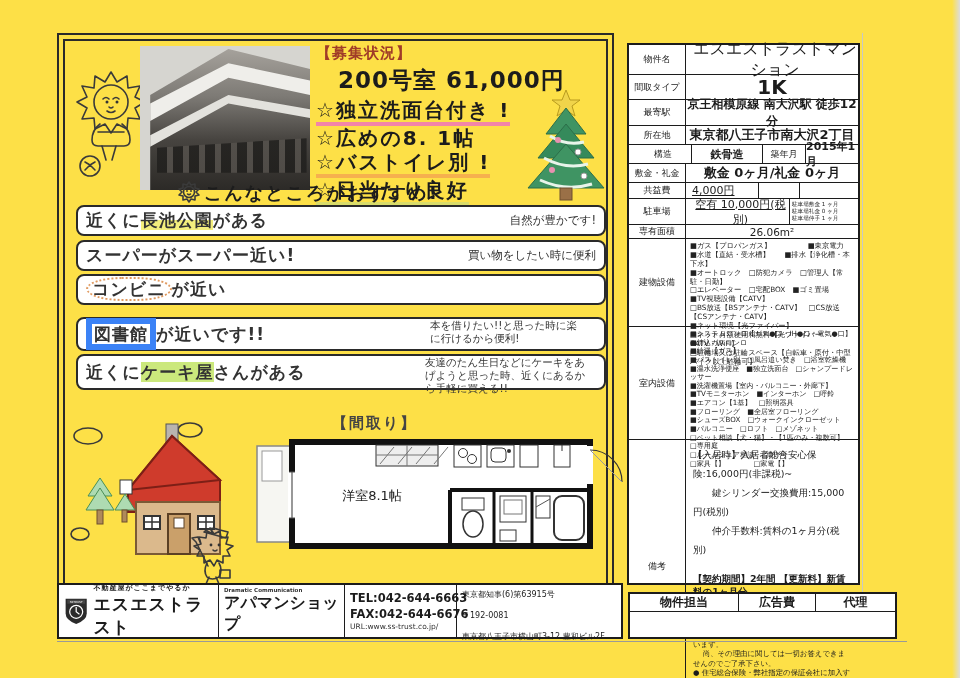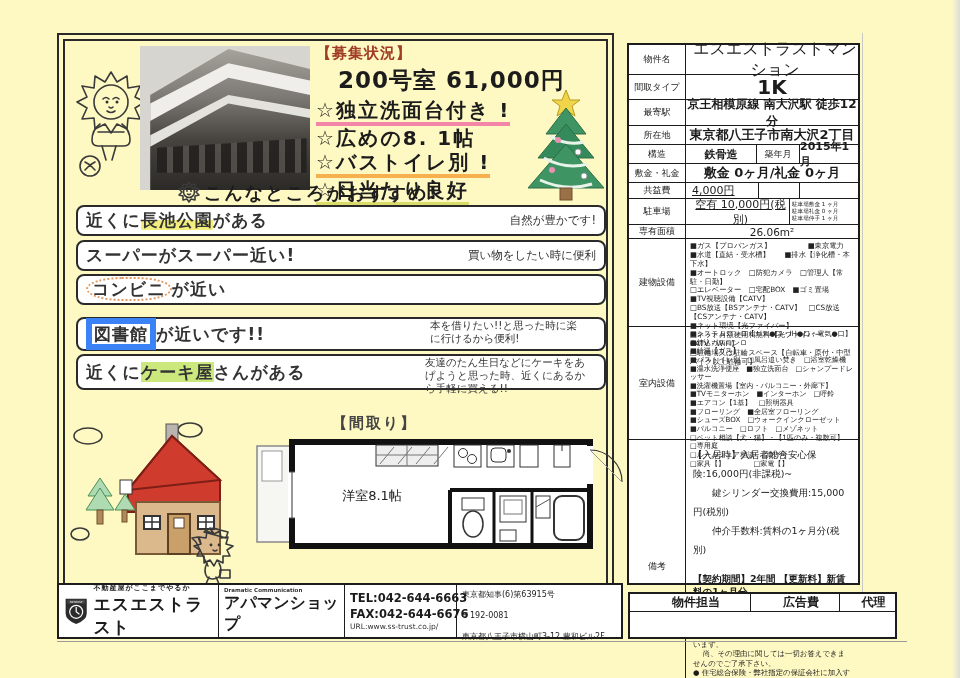--- a/index.html
+++ b/index.html
@@ -1,16 +1,16 @@
 <!DOCTYPE html>
 <html><head>
 <meta charset="utf-8">
 <style>
   html,body{margin:0;padding:0;background:#e9e9e7;}
-  .page{position:relative;width:960px;height:678px;background:#fef9c3;overflow:hidden;
+  .page{position:relative;width:960px;height:678px;background:#fde047;overflow:hidden;
         font-family:"DejaVu Sans",sans-serif;color:#1c1c1c;}
   
   .frame-outer{position:absolute;left:57px;top:33px;width:553px;height:559px;border:2px solid #2a2a2a;}
   .frame-inner{position:absolute;left:63px;top:39px;width:541px;height:547px;border:2px solid #2a2a2a;}
   
   .photo{position:absolute;left:140px;top:46px;width:170px;height:144px;background:#d6d5d0;overflow:hidden;}
   .photo .bldg{position:absolute;inset:0;background:linear-gradient(180deg,#a8a49e 0%,#7d7a75 35%,#474440 65%,#2c2a27 100%);
     clip-path:polygon(6% 100%,6% 34%,52% 2%,100% 16%,100% 100%);}
   .photo .band{position:absolute;inset:0;background:#efeeea;
     clip-path:polygon(6% 40%,52% 12%,100% 24%,100% 34%,52% 22%,6% 52%);}
@@ -70,21 +70,21 @@
   .ssname{font-size:17px;font-weight:bold;letter-spacing:1px;}
   .ap-small{font-size:5.5px;font-weight:bold;color:#333;}
   .ap-name{font-size:16px;font-weight:bold;letter-spacing:0px;}
   .telfax{font-size:11.5px;font-weight:bold;line-height:1.35;white-space:nowrap;}
   .url{font-size:7.5px;color:#333;}
   .lic{font-size:8px;line-height:1.5;white-space:nowrap;margin-top:9px;}
   
   .mini{position:absolute;left:628px;top:592px;width:269px;height:47px;border:2px solid #1c1c1c;background:#fff;
         display:flex;flex-direction:column;box-sizing:border-box;}
   .mini .hd{display:flex;border-bottom:1px solid #1c1c1c;height:17px;}
-  .mini .hd div{display:flex;align-items:center;justify-content:center;font-size:12px;font-weight:bold;margin-left:12px;}
+  .mini .hd div{display:flex;align-items:center;justify-content:center;font-size:12px;font-weight:bold;}
   .mh1{width:108px;border-right:1px solid #1c1c1c;}
   .mh2{width:76px;border-right:1px solid #1c1c1c;}
   .mh3{flex:1;}
   .mini .vr{display:flex;flex:1;}
   .mv1{width:108px;border-right:1px solid #1c1c1c;}
   .mv2{width:76px;border-right:1px solid #1c1c1c;display:flex;align-items:center;justify-content:center;
        font-size:19px;font-weight:bold;}
   .mv3{flex:1;display:flex;flex-direction:column;}
   .mdate{font-size:5.5px;text-align:center;border-bottom:1px solid #555;background:#f4f4f2;line-height:9px;height:9px;}
   .mfee{flex:1;display:flex;align-items:center;}
@@ -259,21 +259,21 @@
       <div class="tval big">1K</div>
     </div>
     <div class="trow" style="height:26px;">
       <div class="tlabel">最寄駅</div>
       <div class="tval" style="font-size:12px;font-weight:bold;">京王相模原線 南大沢駅  徒歩12分</div>
     </div>
     <div class="trow" style="height:20px;">
       <div class="tlabel">所在地</div>
       <div class="tval" style="font-size:13px;font-weight:bold;">東京都八王子市南大沢2丁目</div>
     </div>
-    <div class="trow" style="height:19px;">
+    <div class="trow" style="height:19px;padding-left:6px;">
       <div class="tlabel">構造</div>
       <div class="tval" style="flex:0 0 70px;font-weight:bold;">鉄骨造</div>
       <div class="cellsplit" style="width:42px;font-size:9px;">築年月</div>
       <div class="cellsplit" style="flex:1;font-size:11px;font-weight:bold;">2015年1月</div>
     </div>
     <div class="trow" style="height:22px;">
       <div class="tlabel">敷金・礼金</div>
       <div class="tval" style="font-size:13px;font-weight:bold;">敷金 0ヶ月/礼金 0ヶ月</div>
     </div>
     <div class="trow" style="height:24px;">

